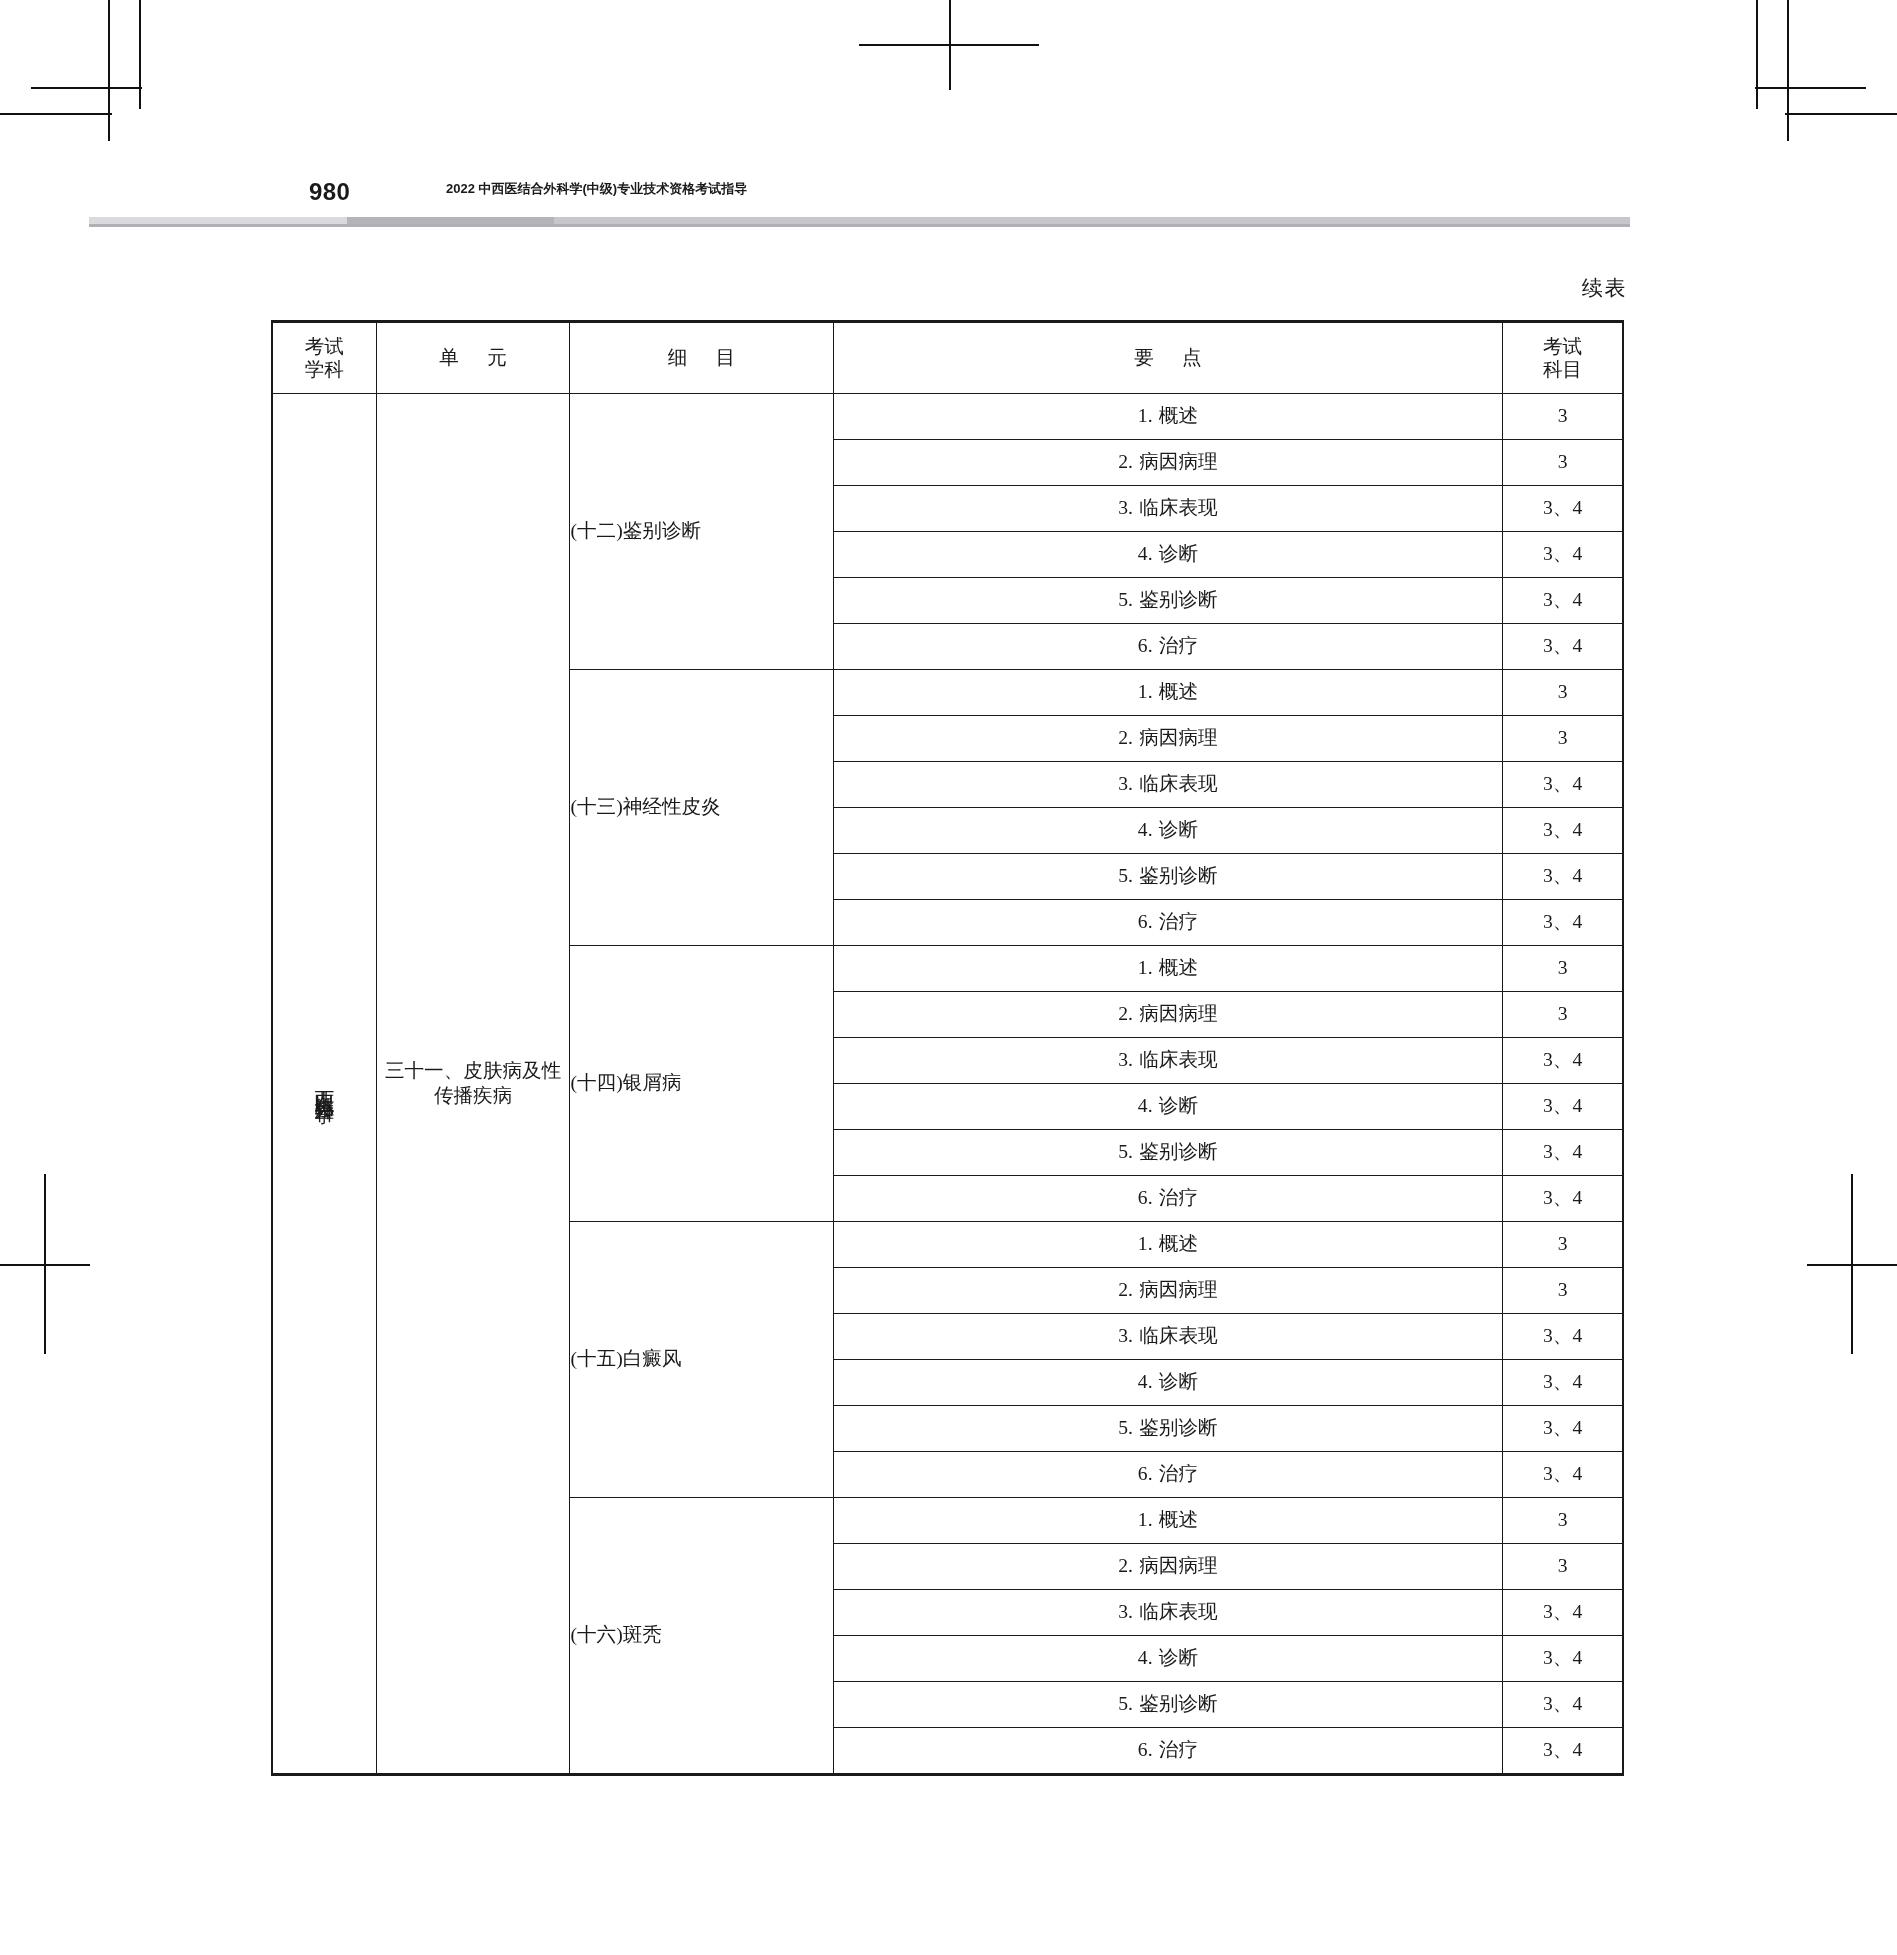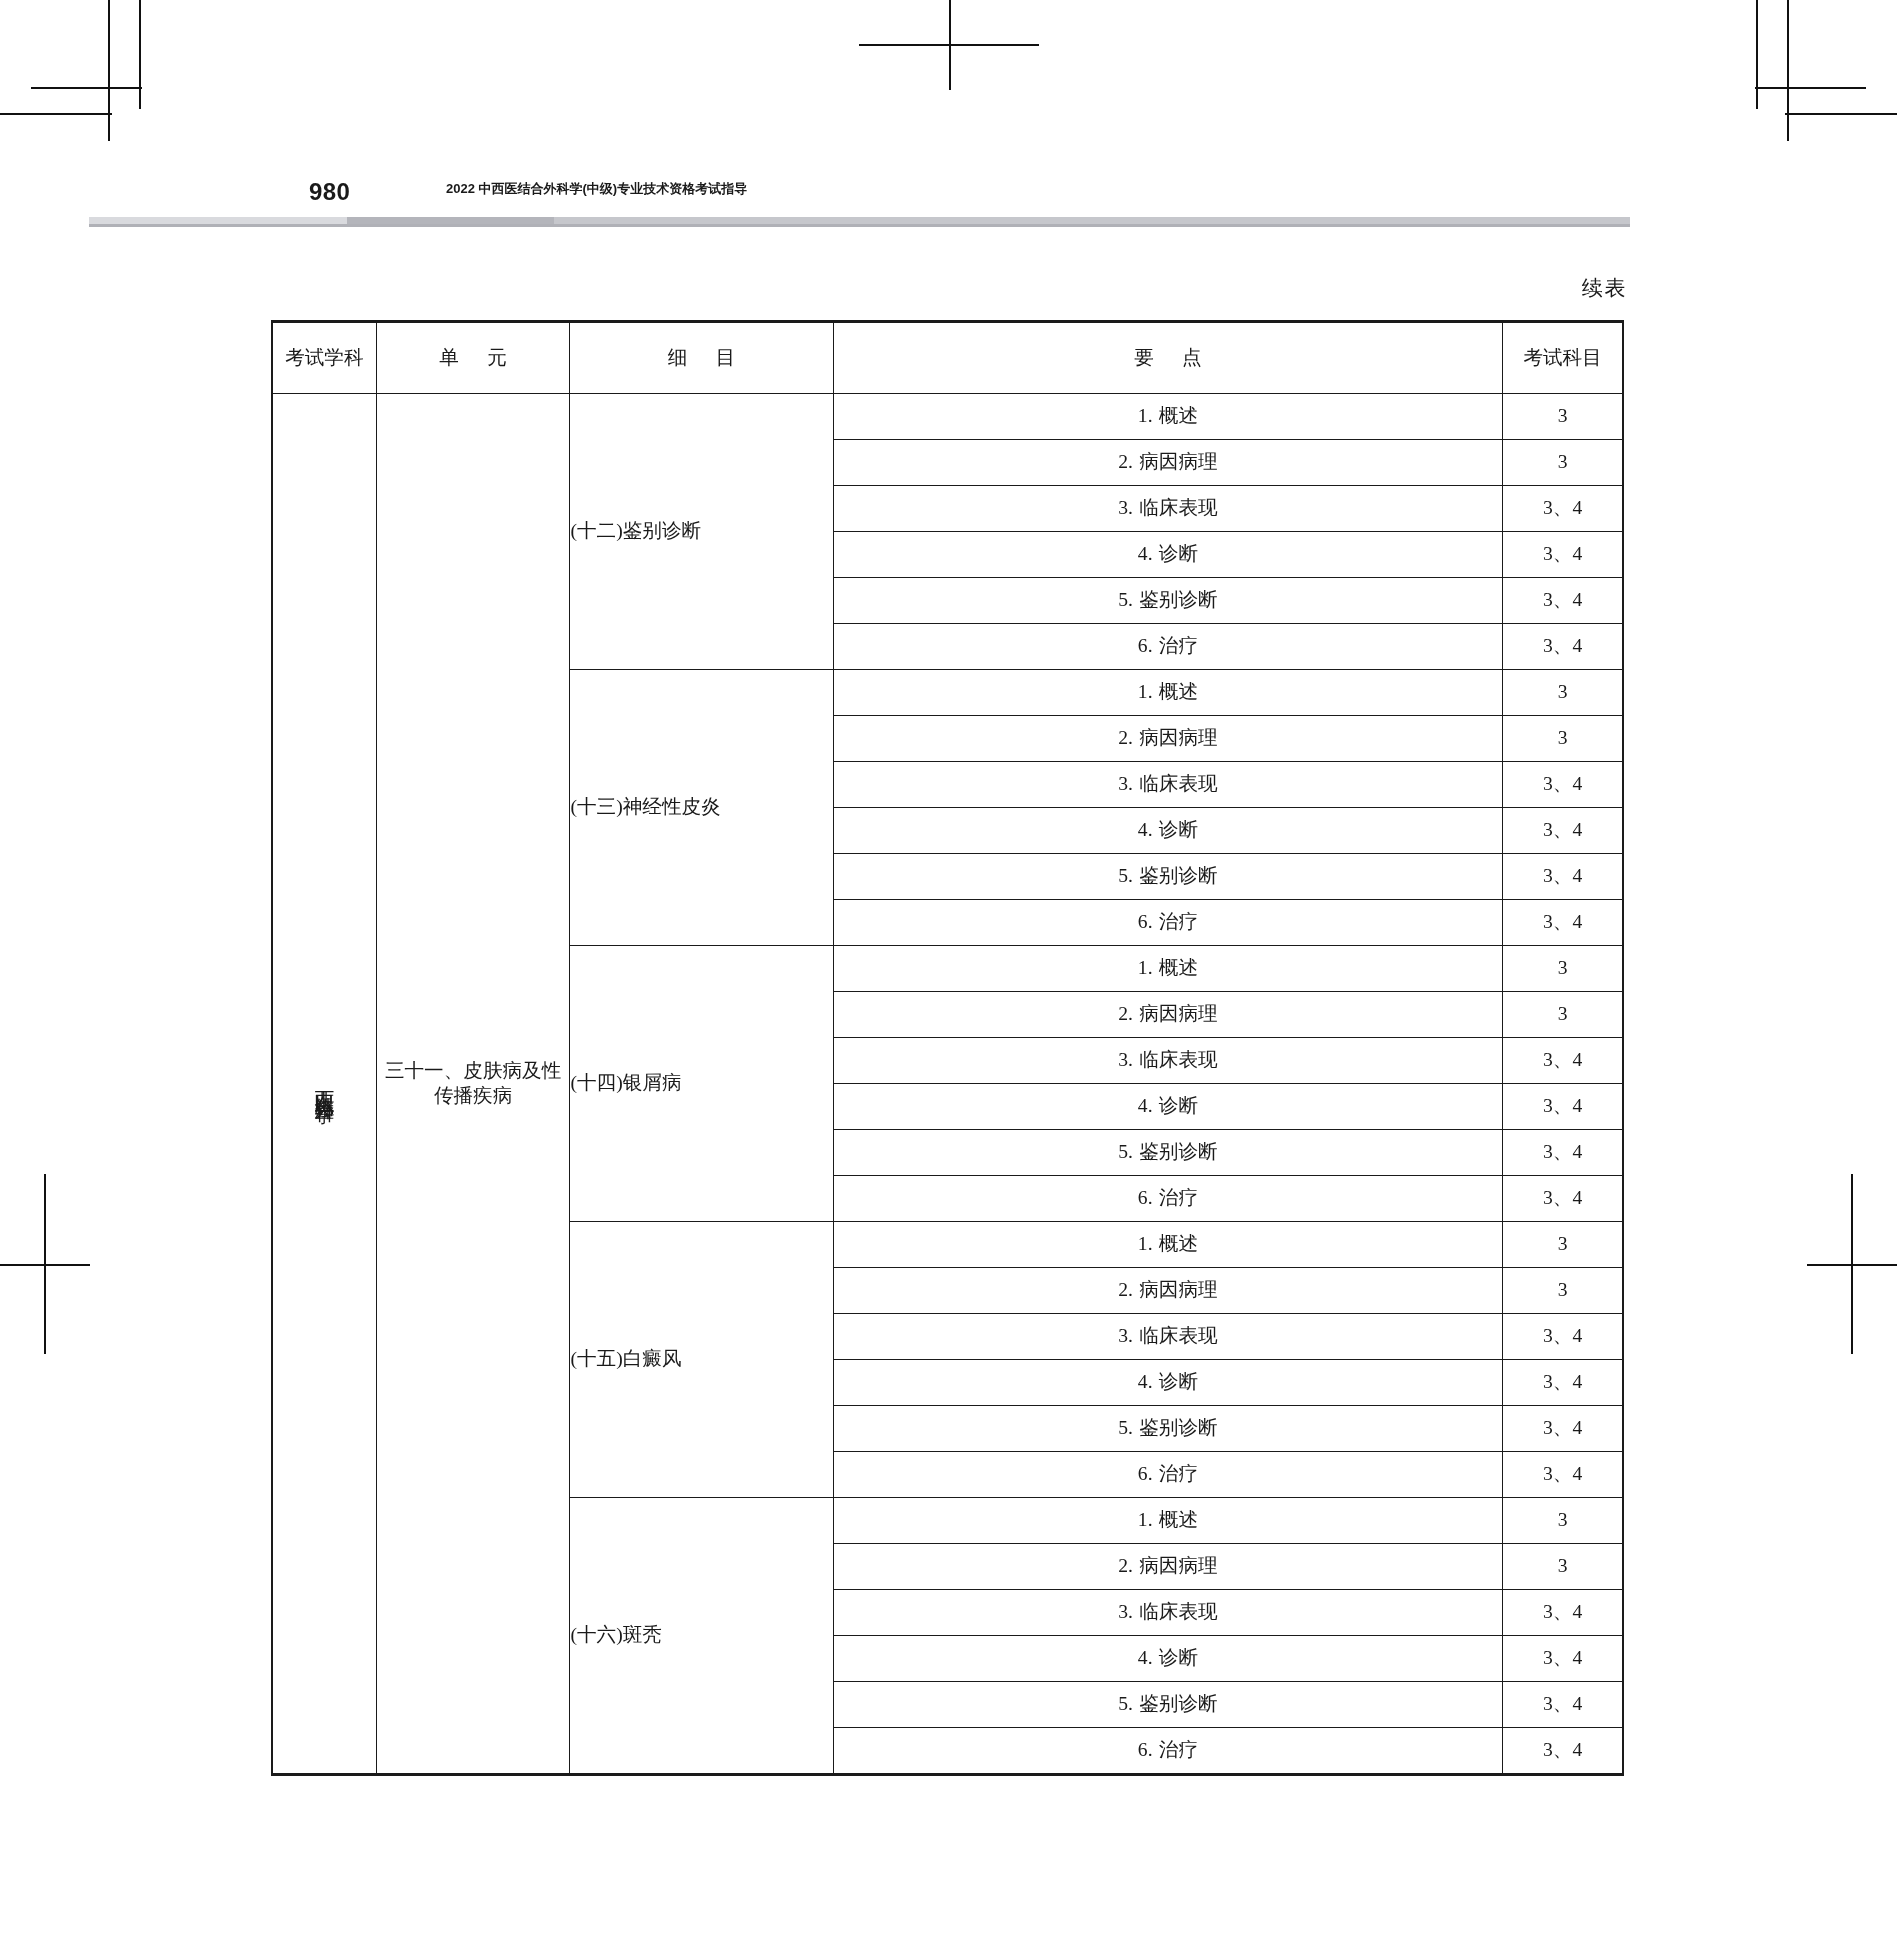--- a/index.html
+++ b/index.html
@@ -91,21 +91,21 @@
   .col-points{width:501px;}
   .col-exam{width:90px;}
 
   
   tr.header-row td{
     height:70px;
     text-align:center;
     font-size:20.3px;
   }
   .hdr-stack{
-    display:flex;flex-direction:row;
+    display:flex;flex-direction:column;
     justify-content:center;
     line-height:1.18;
   }
   .hdr-wide{letter-spacing:11.7px;text-indent:11.7px;}
 
   
   .vert-text{
     writing-mode:vertical-rl;
     text-orientation:upright;
     letter-spacing:2.3px;

